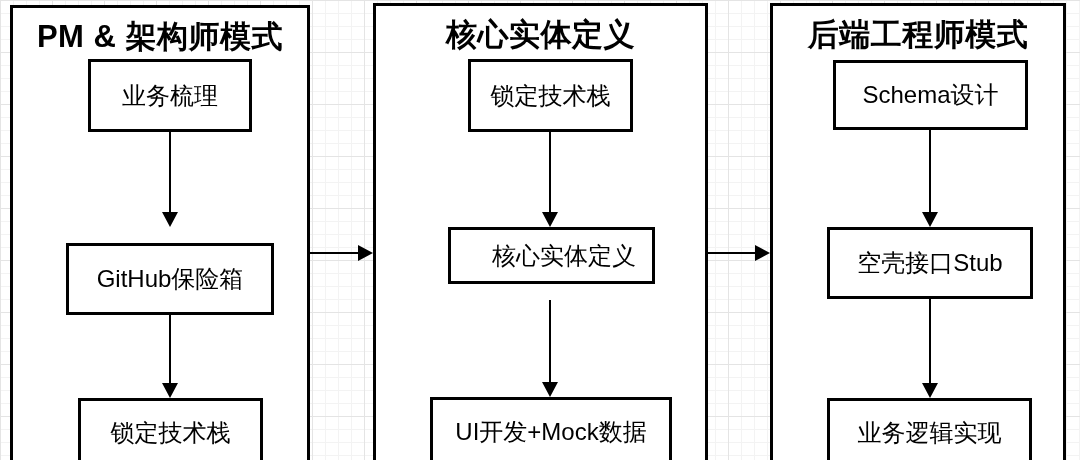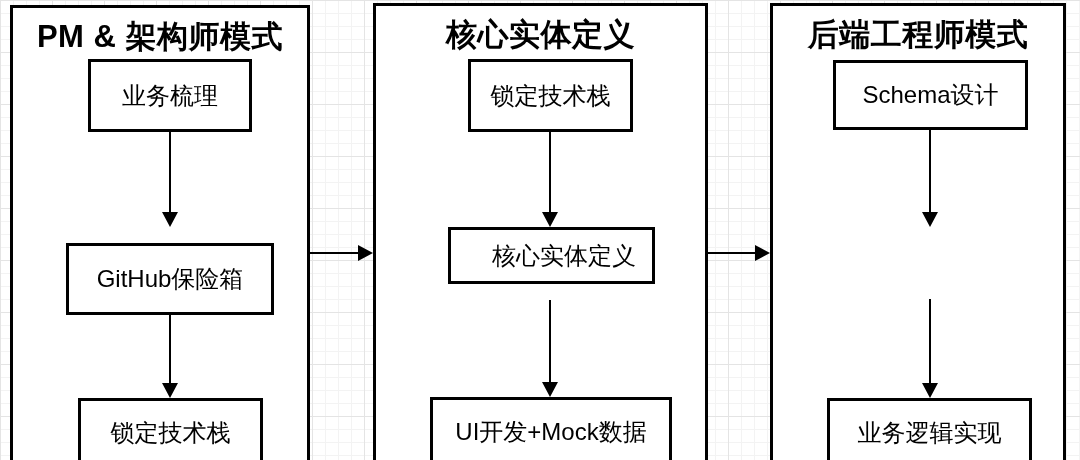--- a/index.html
+++ b/index.html
@@ -114,20 +114,21 @@
 
   <div class="node" id="n11">业务梳理</div>
   <div class="node" id="n12">GitHub保险箱</div>
   <div class="node" id="n13">锁定技术栈</div>
 
   <div class="node" id="n21">锁定技术栈</div>
   <div class="node" id="n22">核心实体定义</div>
   <div class="node" id="n23">UI开发+Mock数据</div>
 
   <div class="node" id="n31">Schema设计</div>
+  <div class="node" id="n32">空壳接口Stub</div>
   <div class="node" id="n33">业务逻辑实现</div>
 
   <div class="vline" style="left:169px; top:132px; height:81px;"></div>
   <div class="vhead" style="left:162px; top:212px;"></div>
   <div class="vline" style="left:169px; top:299px; height:85px;"></div>
   <div class="vhead" style="left:162px; top:383px;"></div>
 
   <div class="vline" style="left:549px; top:132px; height:81px;"></div>
   <div class="vhead" style="left:542px; top:212px;"></div>
   <div class="vline" style="left:549px; top:300px; height:83px;"></div>

